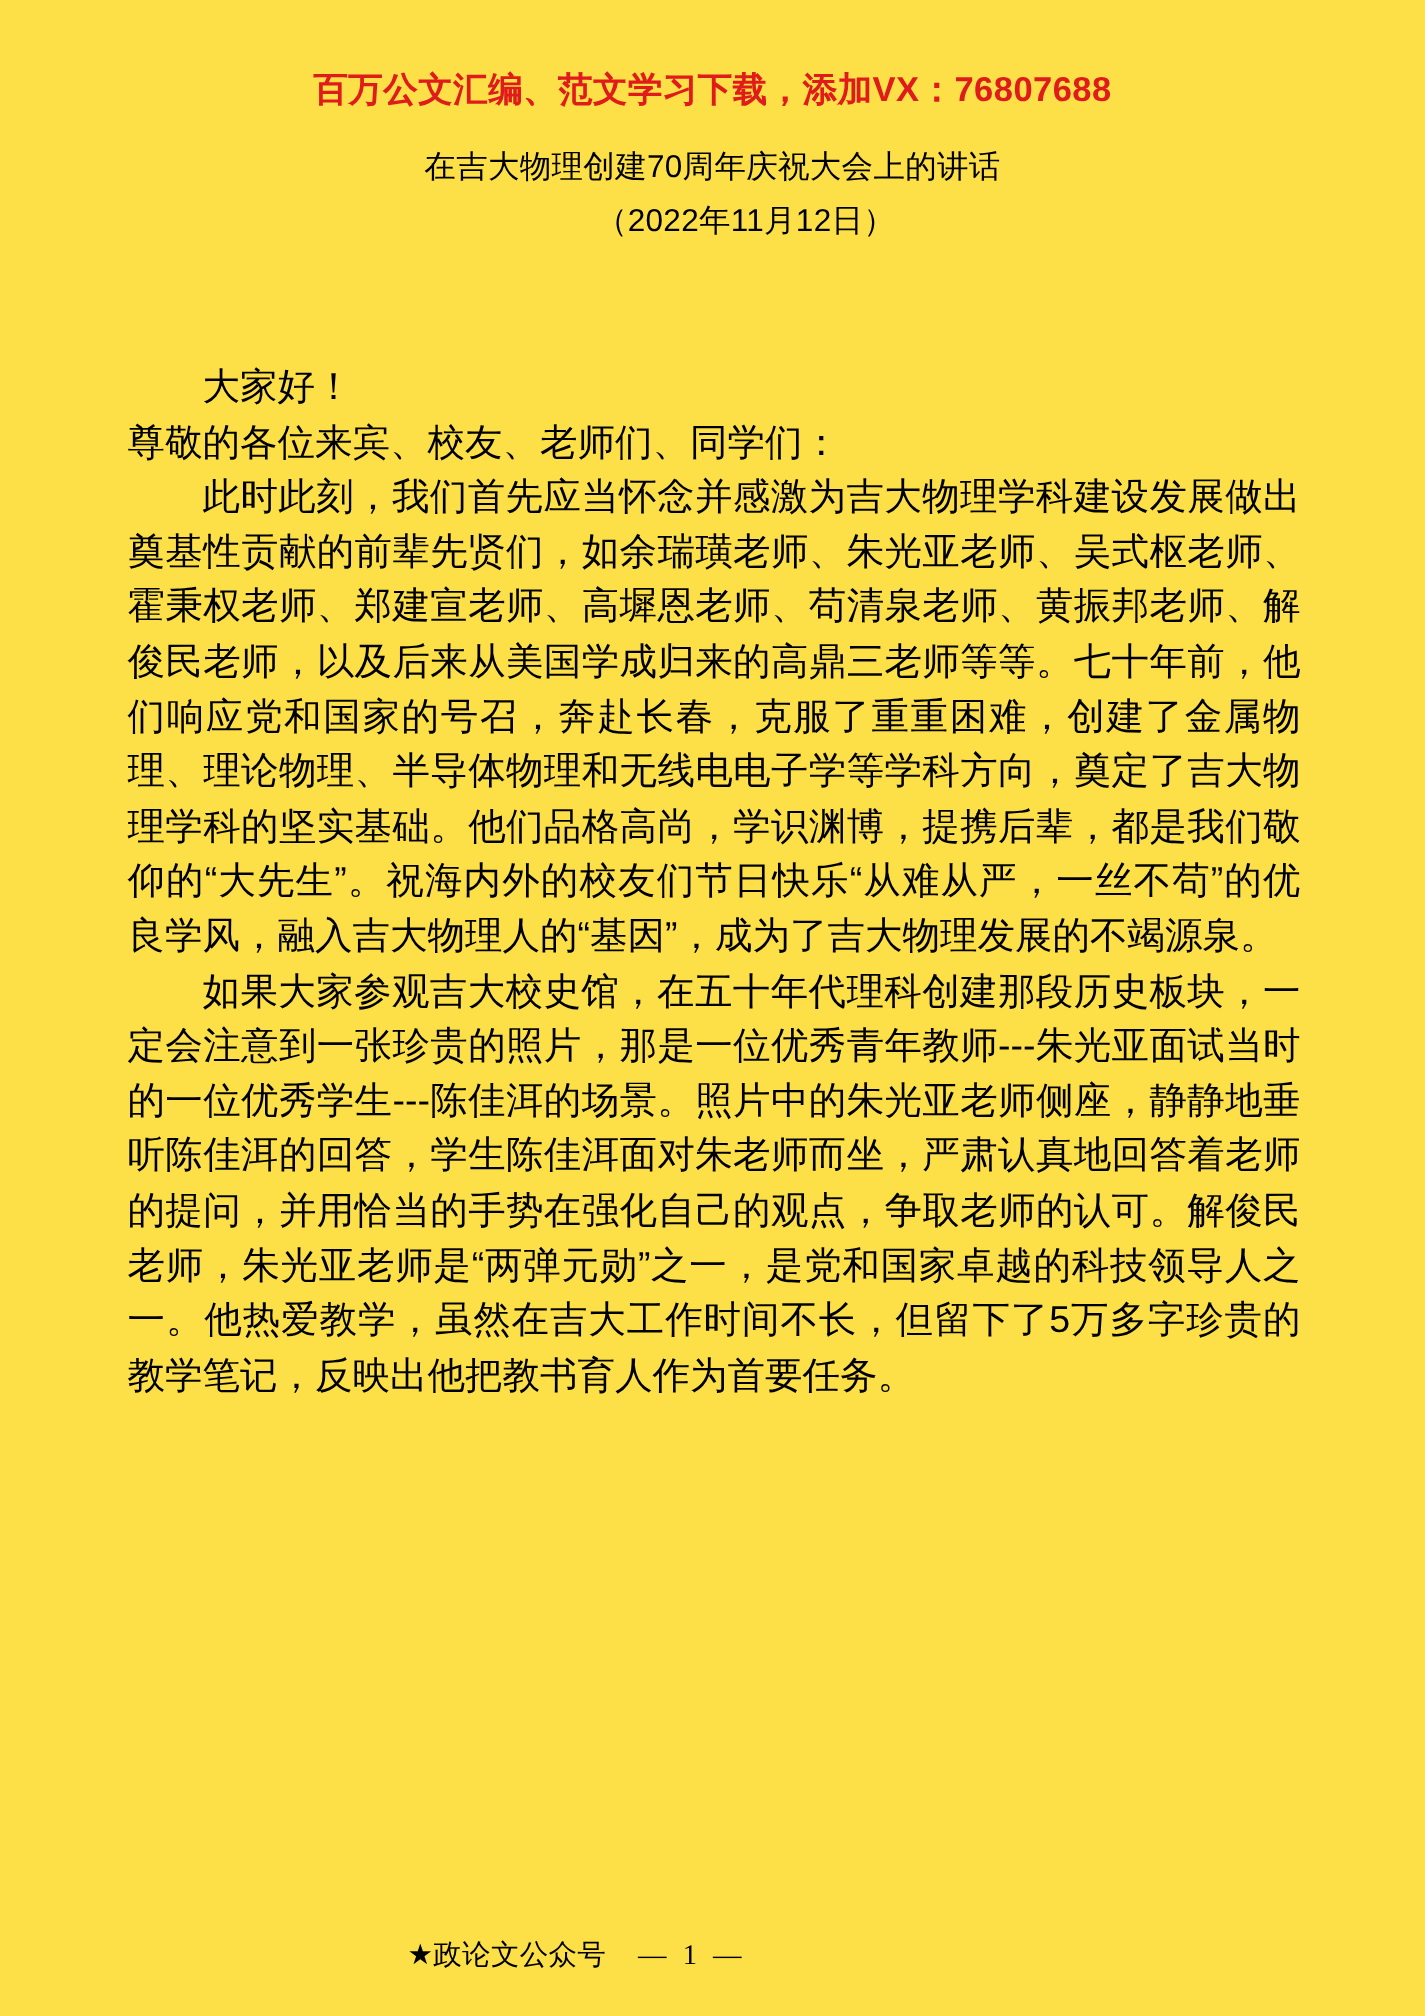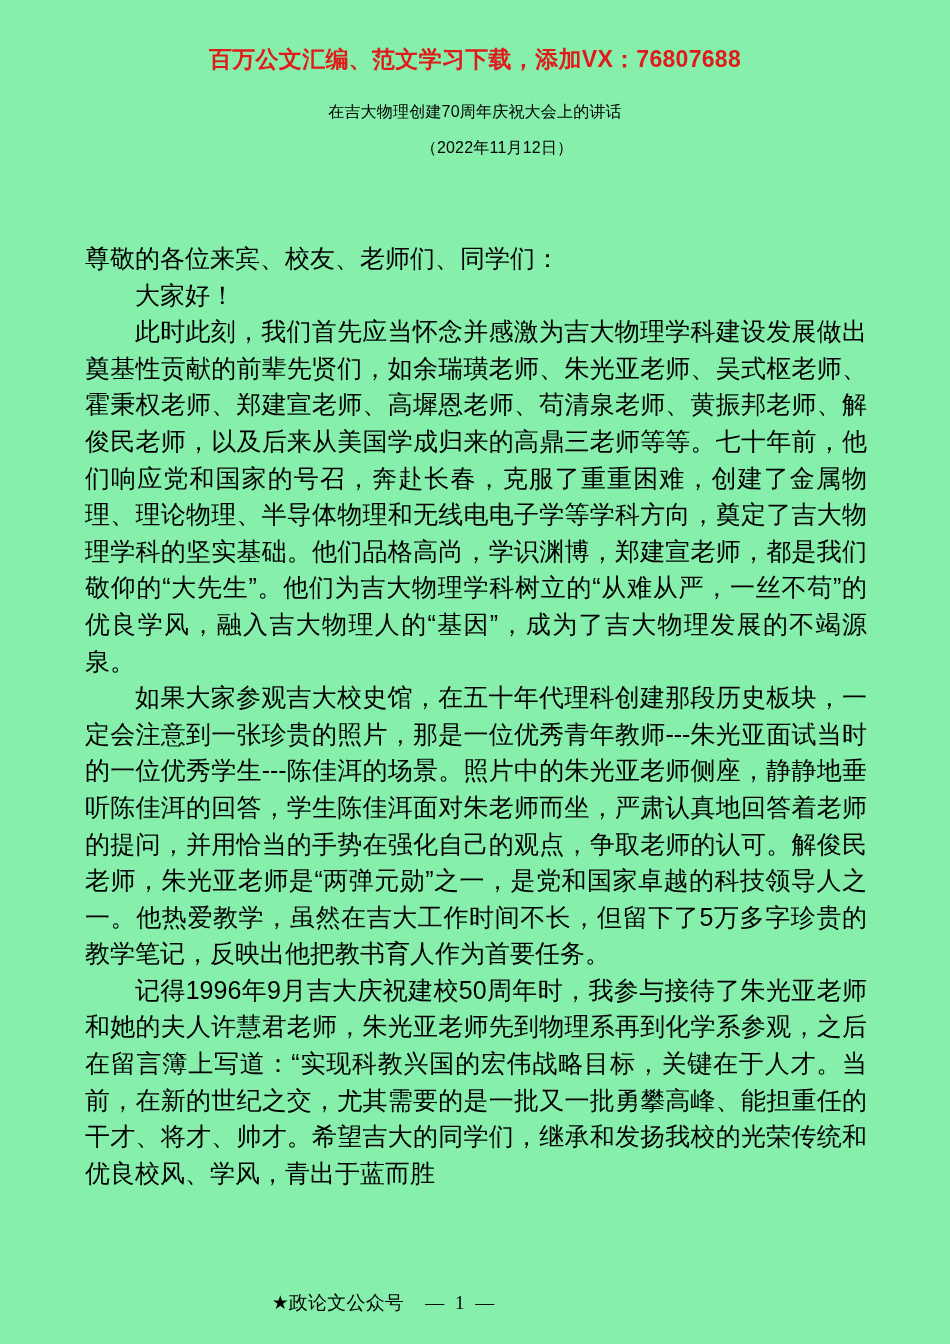--- a/index.html
+++ b/index.html
@@ -4,21 +4,21 @@
 <style>
   html, body {
     margin: 0;
     padding: 0;
     background: #ffffff;
   }
   .page {
     position: relative;
     width: 950px;
     height: 1344px;
-    background: #86efac;
+    background: #fde047;
     font-family: "Liberation Sans", "DejaVu Sans", sans-serif;
     color: #000000;
     overflow: hidden;
     box-sizing: border-box;
   }
 
   
   .promo {
     position: absolute;
     top: 44px;
@@ -34,21 +34,21 @@
 
   
   .title-block {
     position: absolute;
     top: 97px;
     left: 0;
     width: 950px;
     text-align: center;
   }
   .title-line {
-    font-size: 16px;
+    font-size: 21px;
     line-height: 30px;
     margin: 0 0 6px 0;
     white-space: nowrap;
     letter-spacing: 0.2px;
   }
   .title-line.author { letter-spacing: 0.4px; }
   .title-line.date   { letter-spacing: 0.2px; margin-left: 44px; }
 
   
   .body-text {
@@ -91,25 +91,24 @@
 <div class="page">
 
   <div class="promo">百万公文汇编、范文学习下载，添加VX：76807688</div>
 
   <div class="title-block">
     <div class="title-line heading">在吉大物理创建70周年庆祝大会上的讲话</div>
     <div class="title-line date">（2022年11月12日）</div>
   </div>
 
   <div class="body-text">
+    <p class="para indent">大家好！</p>
     <p class="para">尊敬的各位来宾、校友、老师们、同学们：</p>
-    <p class="para indent">大家好！</p>
-    <p class="para indent">此时此刻，我们首先应当怀念并感激为吉大物理学科建设发展做出奠基性贡献的前辈先贤们，如余瑞璜老师、朱光亚老师、吴式枢老师、霍秉权老师、郑建宣老师、高墀恩老师、苟清泉老师、黄振邦老师、解俊民老师，以及后来从美国学成归来的高鼎三老师等等。七十年前，他们响应党和国家的号召，奔赴长春，克服了重重困难，创建了金属物理、理论物理、半导体物理和无线电电子学等学科方向，奠定了吉大物理学科的坚实基础。他们品格高尚，学识渊博，郑建宣老师，都是我们敬仰的“大先生”。他们为吉大物理学科树立的“从难从严，一丝不苟”的优良学风，融入吉大物理人的“基因”，成为了吉大物理发展的不竭源泉。</p>
+    <p class="para indent">此时此刻，我们首先应当怀念并感激为吉大物理学科建设发展做出奠基性贡献的前辈先贤们，如余瑞璜老师、朱光亚老师、吴式枢老师、霍秉权老师、郑建宣老师、高墀恩老师、苟清泉老师、黄振邦老师、解俊民老师，以及后来从美国学成归来的高鼎三老师等等。七十年前，他们响应党和国家的号召，奔赴长春，克服了重重困难，创建了金属物理、理论物理、半导体物理和无线电电子学等学科方向，奠定了吉大物理学科的坚实基础。他们品格高尚，学识渊博，提携后辈，都是我们敬仰的“大先生”。祝海内外的校友们节日快乐“从难从严，一丝不苟”的优良学风，融入吉大物理人的“基因”，成为了吉大物理发展的不竭源泉。</p>
     <p class="para indent">如果大家参观吉大校史馆，在五十年代理科创建那段历史板块，一定会注意到一张珍贵的照片，那是一位优秀青年教师---朱光亚面试当时的一位优秀学生---陈佳洱的场景。照片中的朱光亚老师侧座，静静地垂听陈佳洱的回答，学生陈佳洱面对朱老师而坐，严肃认真地回答着老师的提问，并用恰当的手势在强化自己的观点，争取老师的认可。解俊民老师，朱光亚老师是“两弹元勋”之一，是党和国家卓越的科技领导人之一。他热爱教学，虽然在吉大工作时间不长，但留下了5万多字珍贵的教学笔记，反映出他把教书育人作为首要任务。</p>
-    <p class="para indent">记得1996年9月吉大庆祝建校50周年时，我参与接待了朱光亚老师和她的夫人许慧君老师，朱光亚老师先到物理系再到化学系参观，之后在留言簿上写道：“实现科教兴国的宏伟战略目标，关键在于人才。当前，在新的世纪之交，尤其需要的是一批又一批勇攀高峰、能担重任的干才、将才、帅才。希望吉大的同学们，继承和发扬我校的光荣传统和优良校风、学风，青出于蓝而胜</p>
   </div>
 
   <div class="footer">
     <span class="footer-mark">★政论文公众号</span>
     <span class="footer-page">— 1 —</span>
   </div>
 
 </div>
 
 </body></html>

